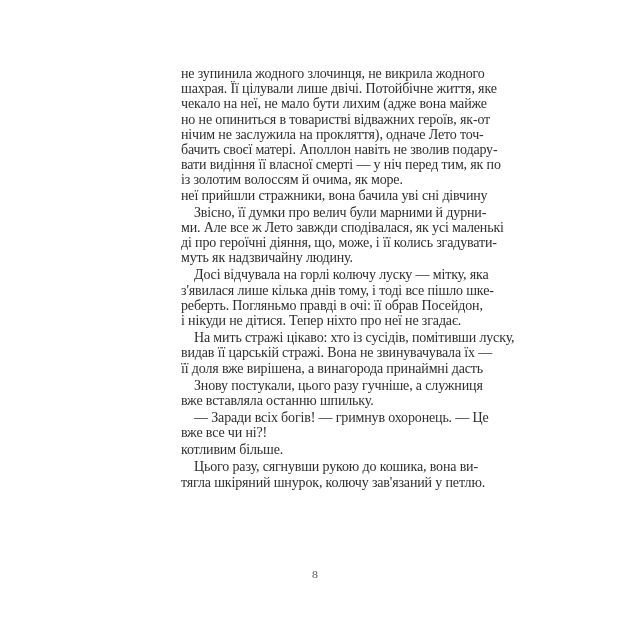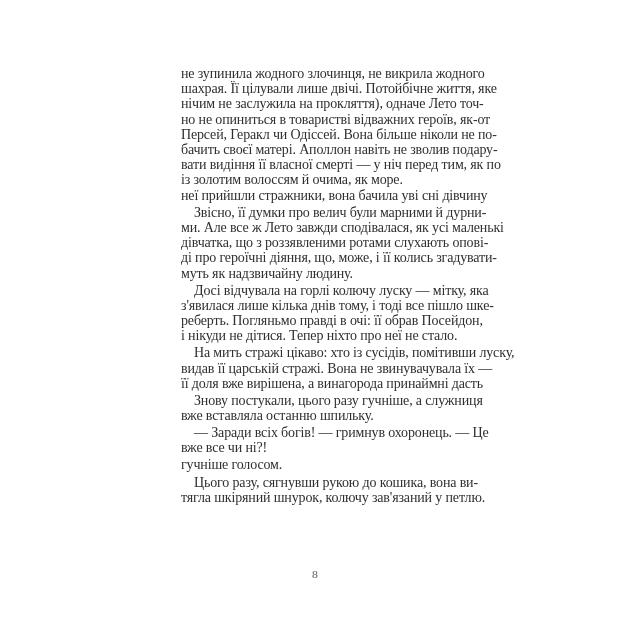--- a/index.html
+++ b/index.html
@@ -53,56 +53,55 @@
     color: #555555;
   }
 </style>
 </head>
 <body>
 
 <div class="page-text">
   <p class="no-indent">
     <span class="line">не зупинила жодного злочинця, не викрила жодного</span>
     <span class="line">шахрая. Її цілували лише двічі. Потойбічне життя, яке</span>
+    <span class="line">чекало на неї, не мало бути лихим (адже вона майже</span>
+    <span class="line">но не опиниться в товаристві відважних героїв, як-от</span>
     <span class="line">нічим не заслужила на прокляття), одначе Лето точ-</span>
-    <span class="line">но не опиниться в товаристві відважних героїв, як-от</span>
-    <span class="line">Персей, Геракл чи Одіссей. Вона більше ніколи не по-</span>
     <span class="line">бачить своєї матері. Аполлон навіть не зволив подару-</span>
     <span class="line">вати видіння її власної смерті — у ніч перед тим, як по</span>
     <span class="line last">із золотим волоссям й очима, як море.</span>
     <span class="line">неї прийшли стражники, вона бачила уві сні дівчину</span>
   </p>
   <p>
     <span class="line">Звісно, її думки про велич були марними й дурни-</span>
     <span class="line" style="text-indent:0">ми. Але все ж Лето завжди сподівалася, як усі маленькі</span>
-    <span class="line" style="text-indent:0">дівчатка, що з роззявленими ротами слухають опові-</span>
     <span class="line" style="text-indent:0">ді про героїчні діяння, що, може, і її колись згадувати-</span>
     <span class="line last" style="text-indent:0">муть як надзвичайну людину.</span>
   </p>
   <p>
     <span class="line">Досі відчувала на горлі колючу луску — мітку, яка</span>
     <span class="line" style="text-indent:0">з'явилася лише кілька днів тому, і тоді все пішло шке-</span>
     <span class="line" style="text-indent:0">реберть. Погляньмо правді в очі: її обрав Посейдон,</span>
-    <span class="line last" style="text-indent:0">і нікуди не дітися. Тепер ніхто про неї не стало.</span>
+    <span class="line last" style="text-indent:0">і нікуди не дітися. Тепер ніхто про неї не згадає.</span>
   </p>
   <p>
     <span class="line">На мить стражі цікаво: хто із сусідів, помітивши луску,</span>
     <span class="line" style="text-indent:0">видав її царській стражі. Вона не звинувачувала їх —</span>
     <span class="line" style="text-indent:0">її доля вже вирішена, а винагорода принаймні дасть</span>
   </p>
   <p>
     <span class="line">Знову постукали, цього разу гучніше, а служниця</span>
     <span class="line last" style="text-indent:0">вже вставляла останню шпильку.</span>
   </p>
   <p>
     <span class="line">— Заради всіх богів! — гримнув охоронець. — Це</span>
     <span class="line last" style="text-indent:0">вже все чи ні?!</span>
   </p>
   <p>
-    <span class="line last" style="text-indent:0">гучніше голосом.</span>
+    <span class="line last" style="text-indent:0">котливим більше.</span>
   </p>
   <p>
     <span class="line">Цього разу, сягнувши рукою до кошика, вона ви-</span>
     <span class="line" style="text-indent:0">тягла шкіряний шнурок, колючу зав'язаний у петлю.</span>
   </p>
 </div>
 
 <div class="page-number">8</div>
 
 </body></html>

